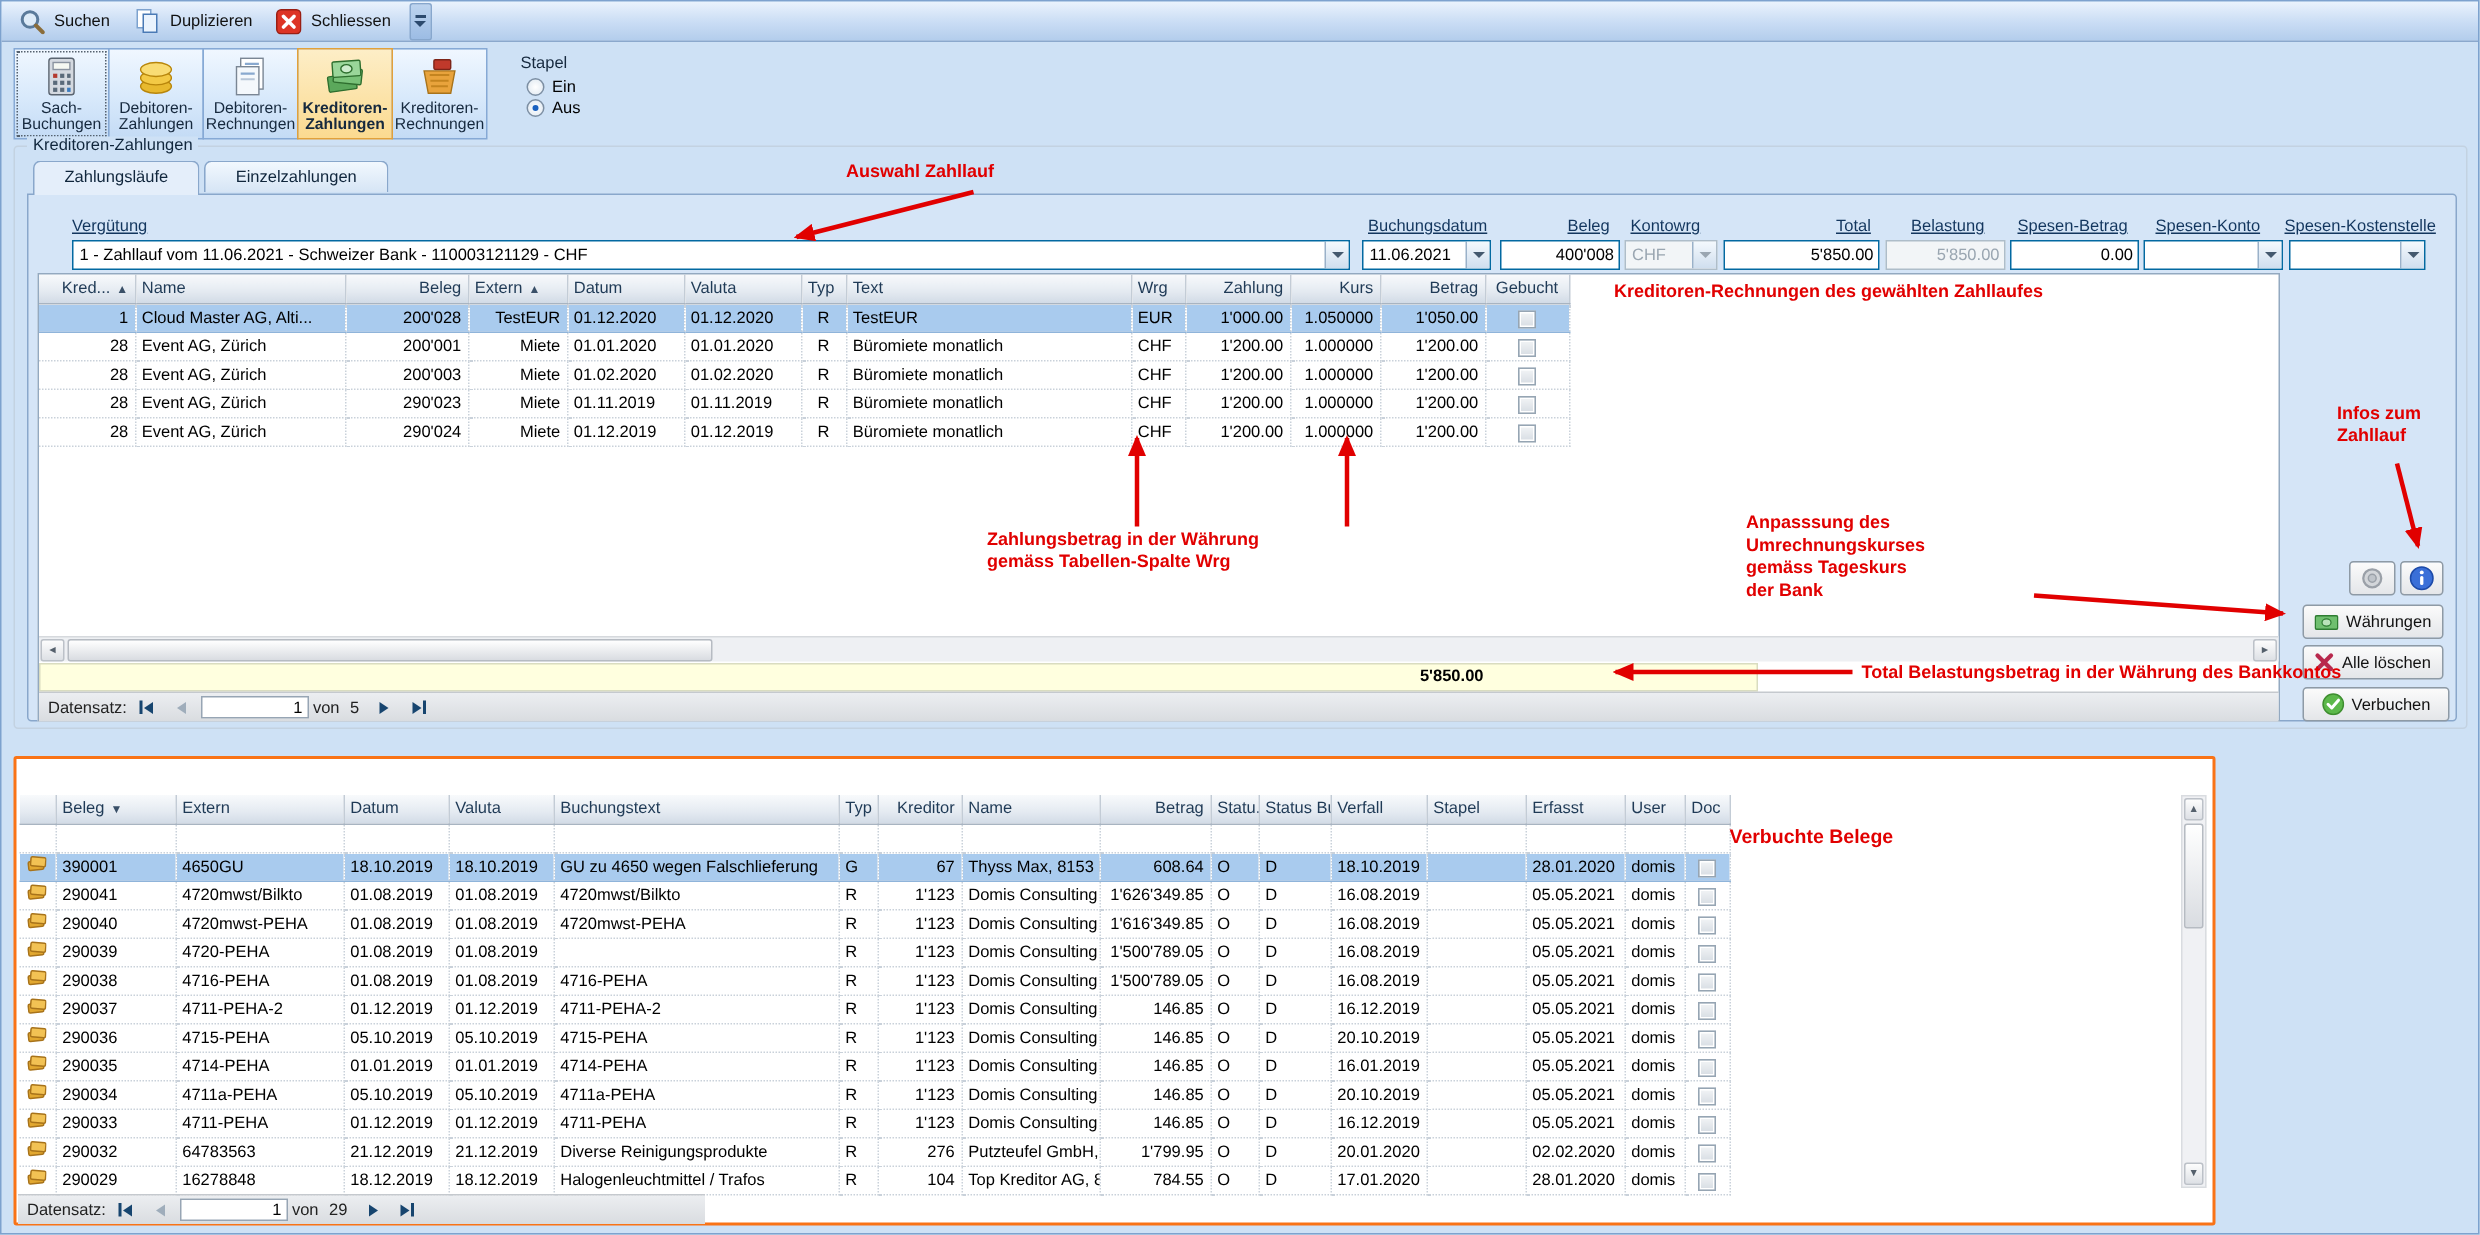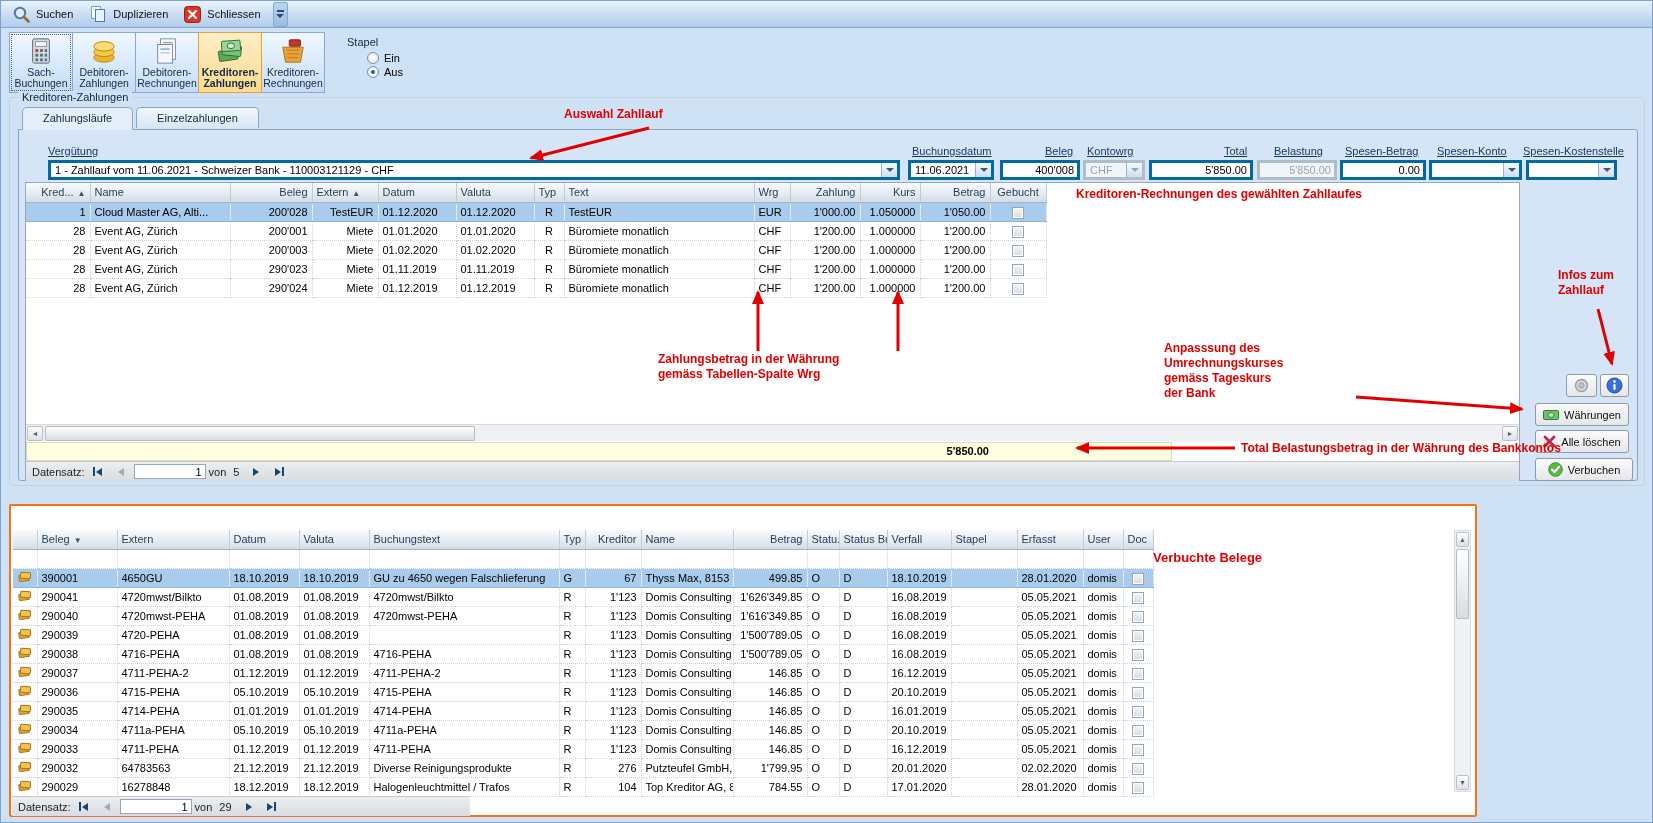--- a/index.html
+++ b/index.html
@@ -25,42 +25,42 @@
   .rbtn { width:64px; height:61px; border:1px solid #86a9d5; margin-left:-1px;
           background:linear-gradient(#f0f7ff,#d8e9fb 55%,#c4dbf5);
           display:flex; flex-direction:column; align-items:center; padding-top:4px;
           text-align:center; font-size:10.5px; line-height:11px; color:#16293e; }
   .rbtn:first-child { margin-left:0; outline:1px dotted #55616e; outline-offset:-3px; }
   .rbtn.active { background:linear-gradient(#fdeec7,#fbda90); border:1px solid #e2a13a;
                  font-weight:bold; z-index:2; }
   .rbtn svg { margin-bottom:2px; }
   .stapel { position:absolute; left:346px; top:35px; }
   .stapel .cap { color:#16293e; margin-bottom:4px; }
-  .radio-row { display:flex; align-items:center; gap:5px; margin:2px 0 0 20px; }
+  .radio-row { display:flex; align-items:center; gap:5px; margin:2px 0 0 4px; }
   .radio { width:12px; height:12px; border-radius:50%; border:1px solid #7d8fa3;
            background:radial-gradient(#ffffff,#dde7f0); position:relative; }
   .radio.checked::after { content:""; position:absolute; left:3px; top:3px; width:4px; height:4px;
            border-radius:50%; background:#1b62c0; }
 
   
   .groupbox { position:absolute; left:8px; top:96px; width:1636px; height:389px;
               border:1px solid #c3d2e1; border-radius:3px; }
   .groupbox > .gb-label { position:absolute; left:8px; top:-7px; background:#cee1f5;
               padding:0 4px; color:#10263c; }
   .tabs { position:absolute; left:12px; top:9px; display:flex; align-items:flex-start; z-index:3; }
   .tab { height:21px; padding:4px 20px 0; border:1px solid #89a7cb; border-bottom:none;
          border-radius:5px 5px 0 0; background:linear-gradient(#f2f8fe,#d6e5f5);
          margin-right:3px; color:#10263c; }
   .tab.active { height:23px; background:#e4eefa; }
   .tabpage { position:absolute; left:8px; top:31px; width:1620px; height:352px;
              border:1px solid #89a7cb; border-radius:0 3px 3px 3px; background:#d5e5f7; }
 
   
   .flabel { position:absolute; top:15px; color:#13365e; text-decoration:underline; white-space:nowrap; }
-  .field { position:absolute; top:30px; height:20px; border:3px solid #0369a1; background:#fff;
+  .field { position:absolute; top:30px; height:20px; border:1px solid #0369a1; background:#fff;
            display:flex; align-items:center; padding:0 3px; white-space:nowrap; overflow:hidden; }
   .field.num { justify-content:flex-end; }
   .field.disabled { background:#f2f5f7; color:#9aa6b1; border-color:#aebdc9; }
   .combo { padding:0; }
   .combo .val { flex:1; padding:0 4px; overflow:hidden; white-space:nowrap; }
   .combo .arr { width:16px; align-self:stretch; border-left:1px solid #9ab1c9;
                 background:linear-gradient(#f4f9fd,#cfdeee); display:flex; align-items:center; justify-content:center; }
   .combo .arr b { width:0; height:0; border-left:4px solid transparent; border-right:4px solid transparent;
                   border-top:4px solid #44596e; }
   .combo.disabled .arr b { border-top-color:#9aa6b1; }
@@ -563,21 +563,21 @@
               </svg>
             </td>
             <td>390001</td>
             <td>4650GU</td>
             <td>18.10.2019</td>
             <td>18.10.2019</td>
             <td>GU zu 4650 wegen Falschlieferung</td>
             <td>G</td>
             <td class="num">67</td>
             <td>Thyss Max, 8153 Rü...</td>
-            <td class="num">499.85</td>
+            <td class="num">608.64</td>
             <td>O</td>
             <td>D</td>
             <td>18.10.2019</td>
             <td></td>
             <td>28.01.2020</td>
             <td>domis</td>
             <td class="ctr">
               <div class="cb"></div>
             </td>
           </tr>

